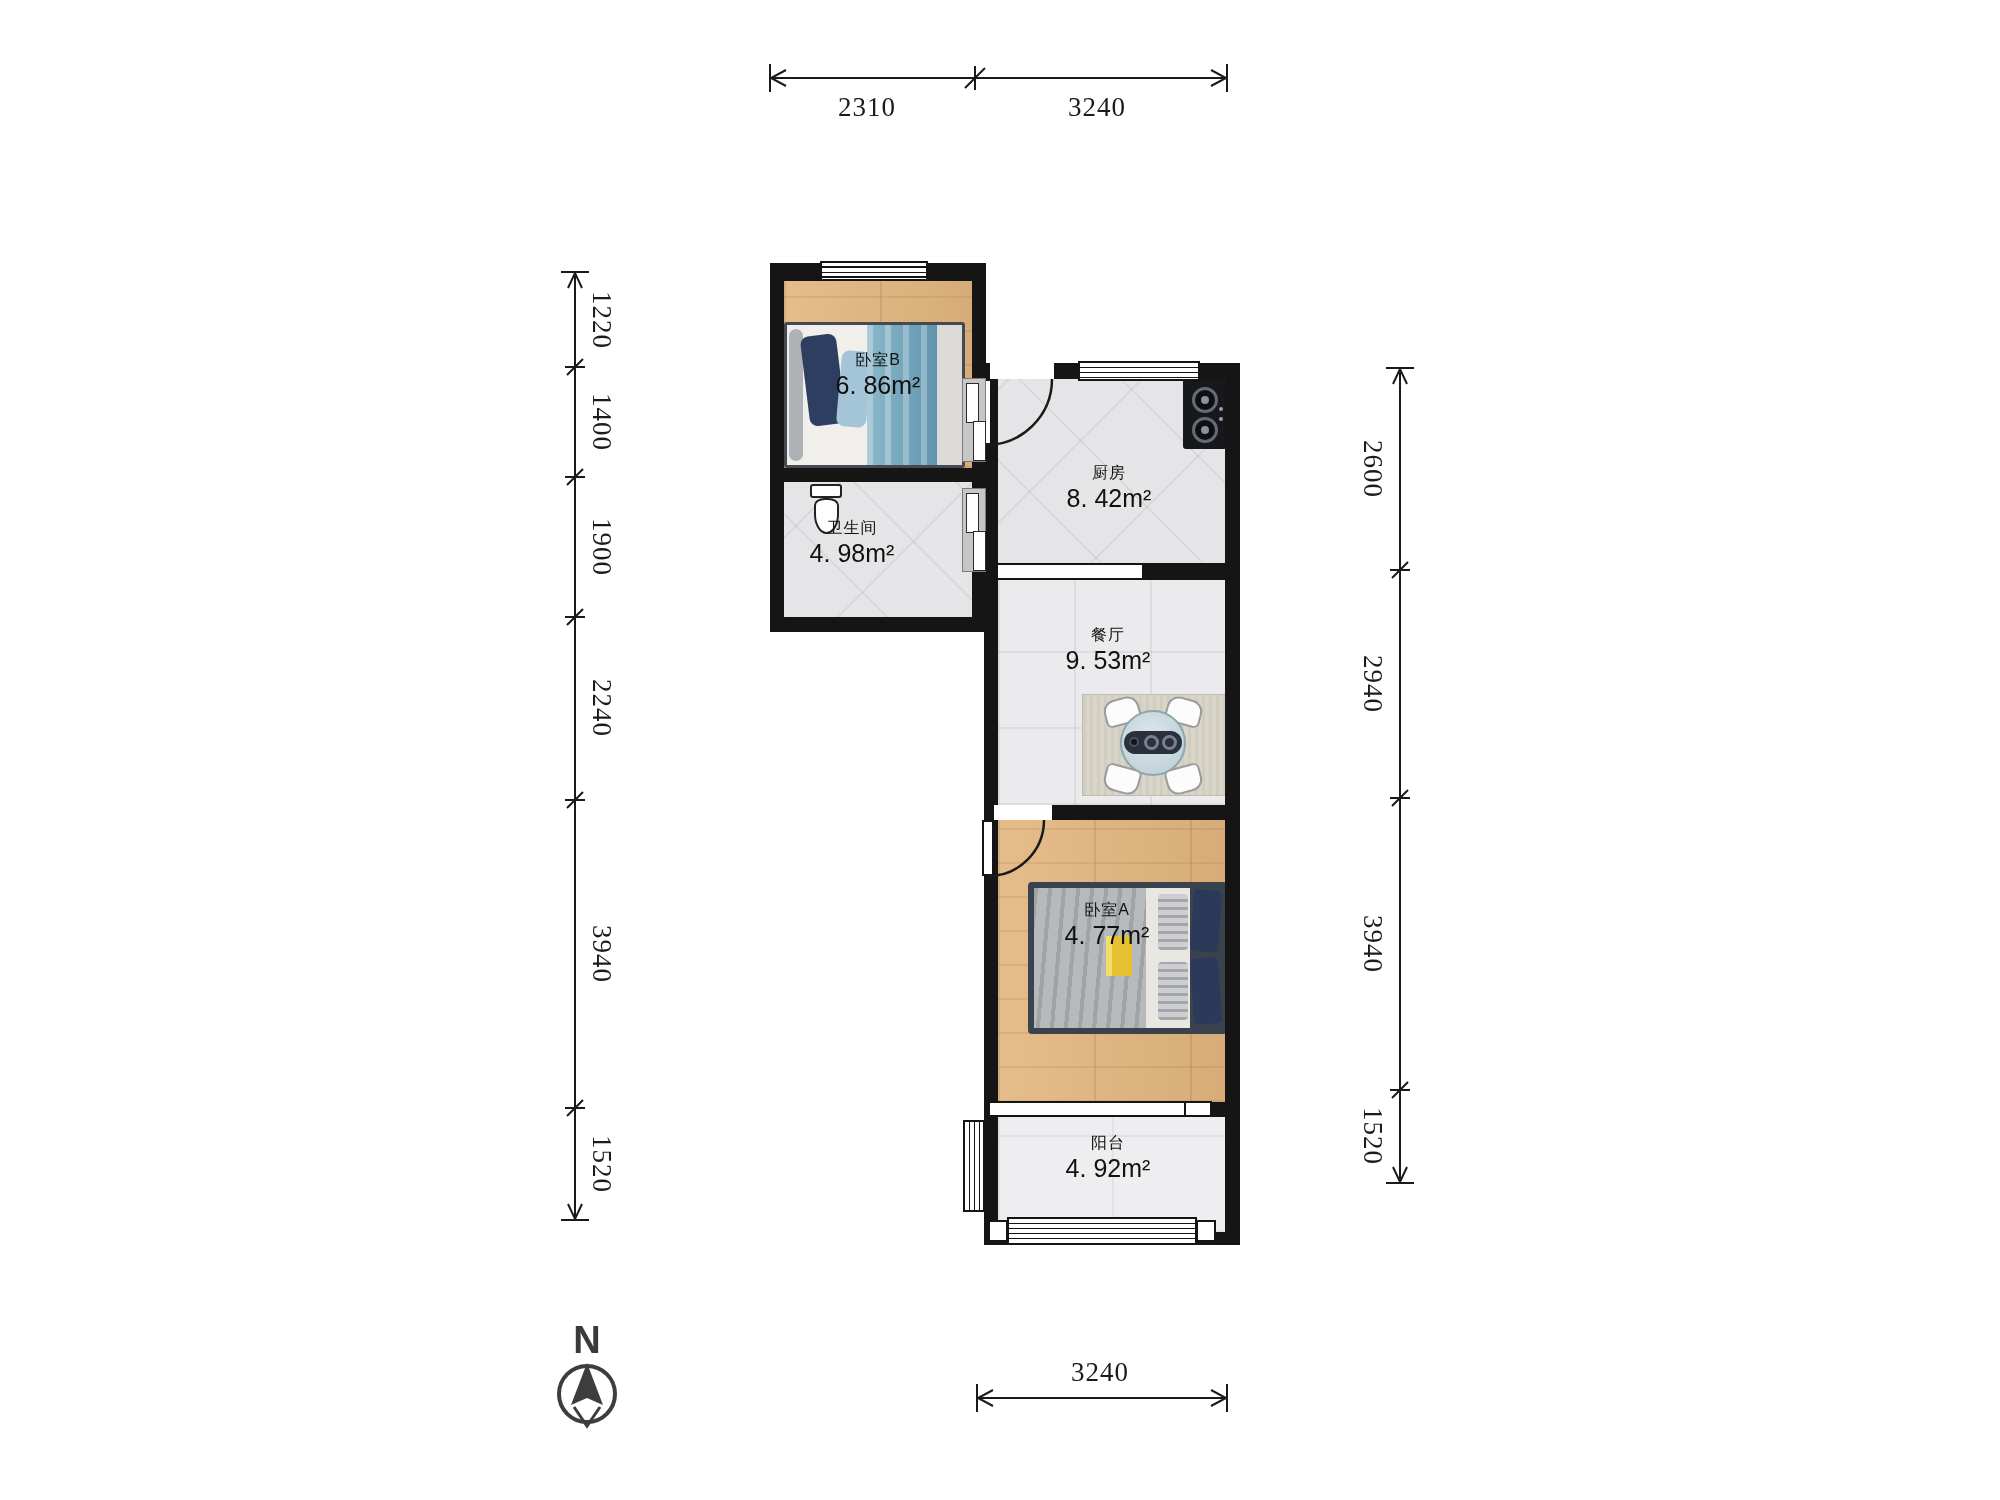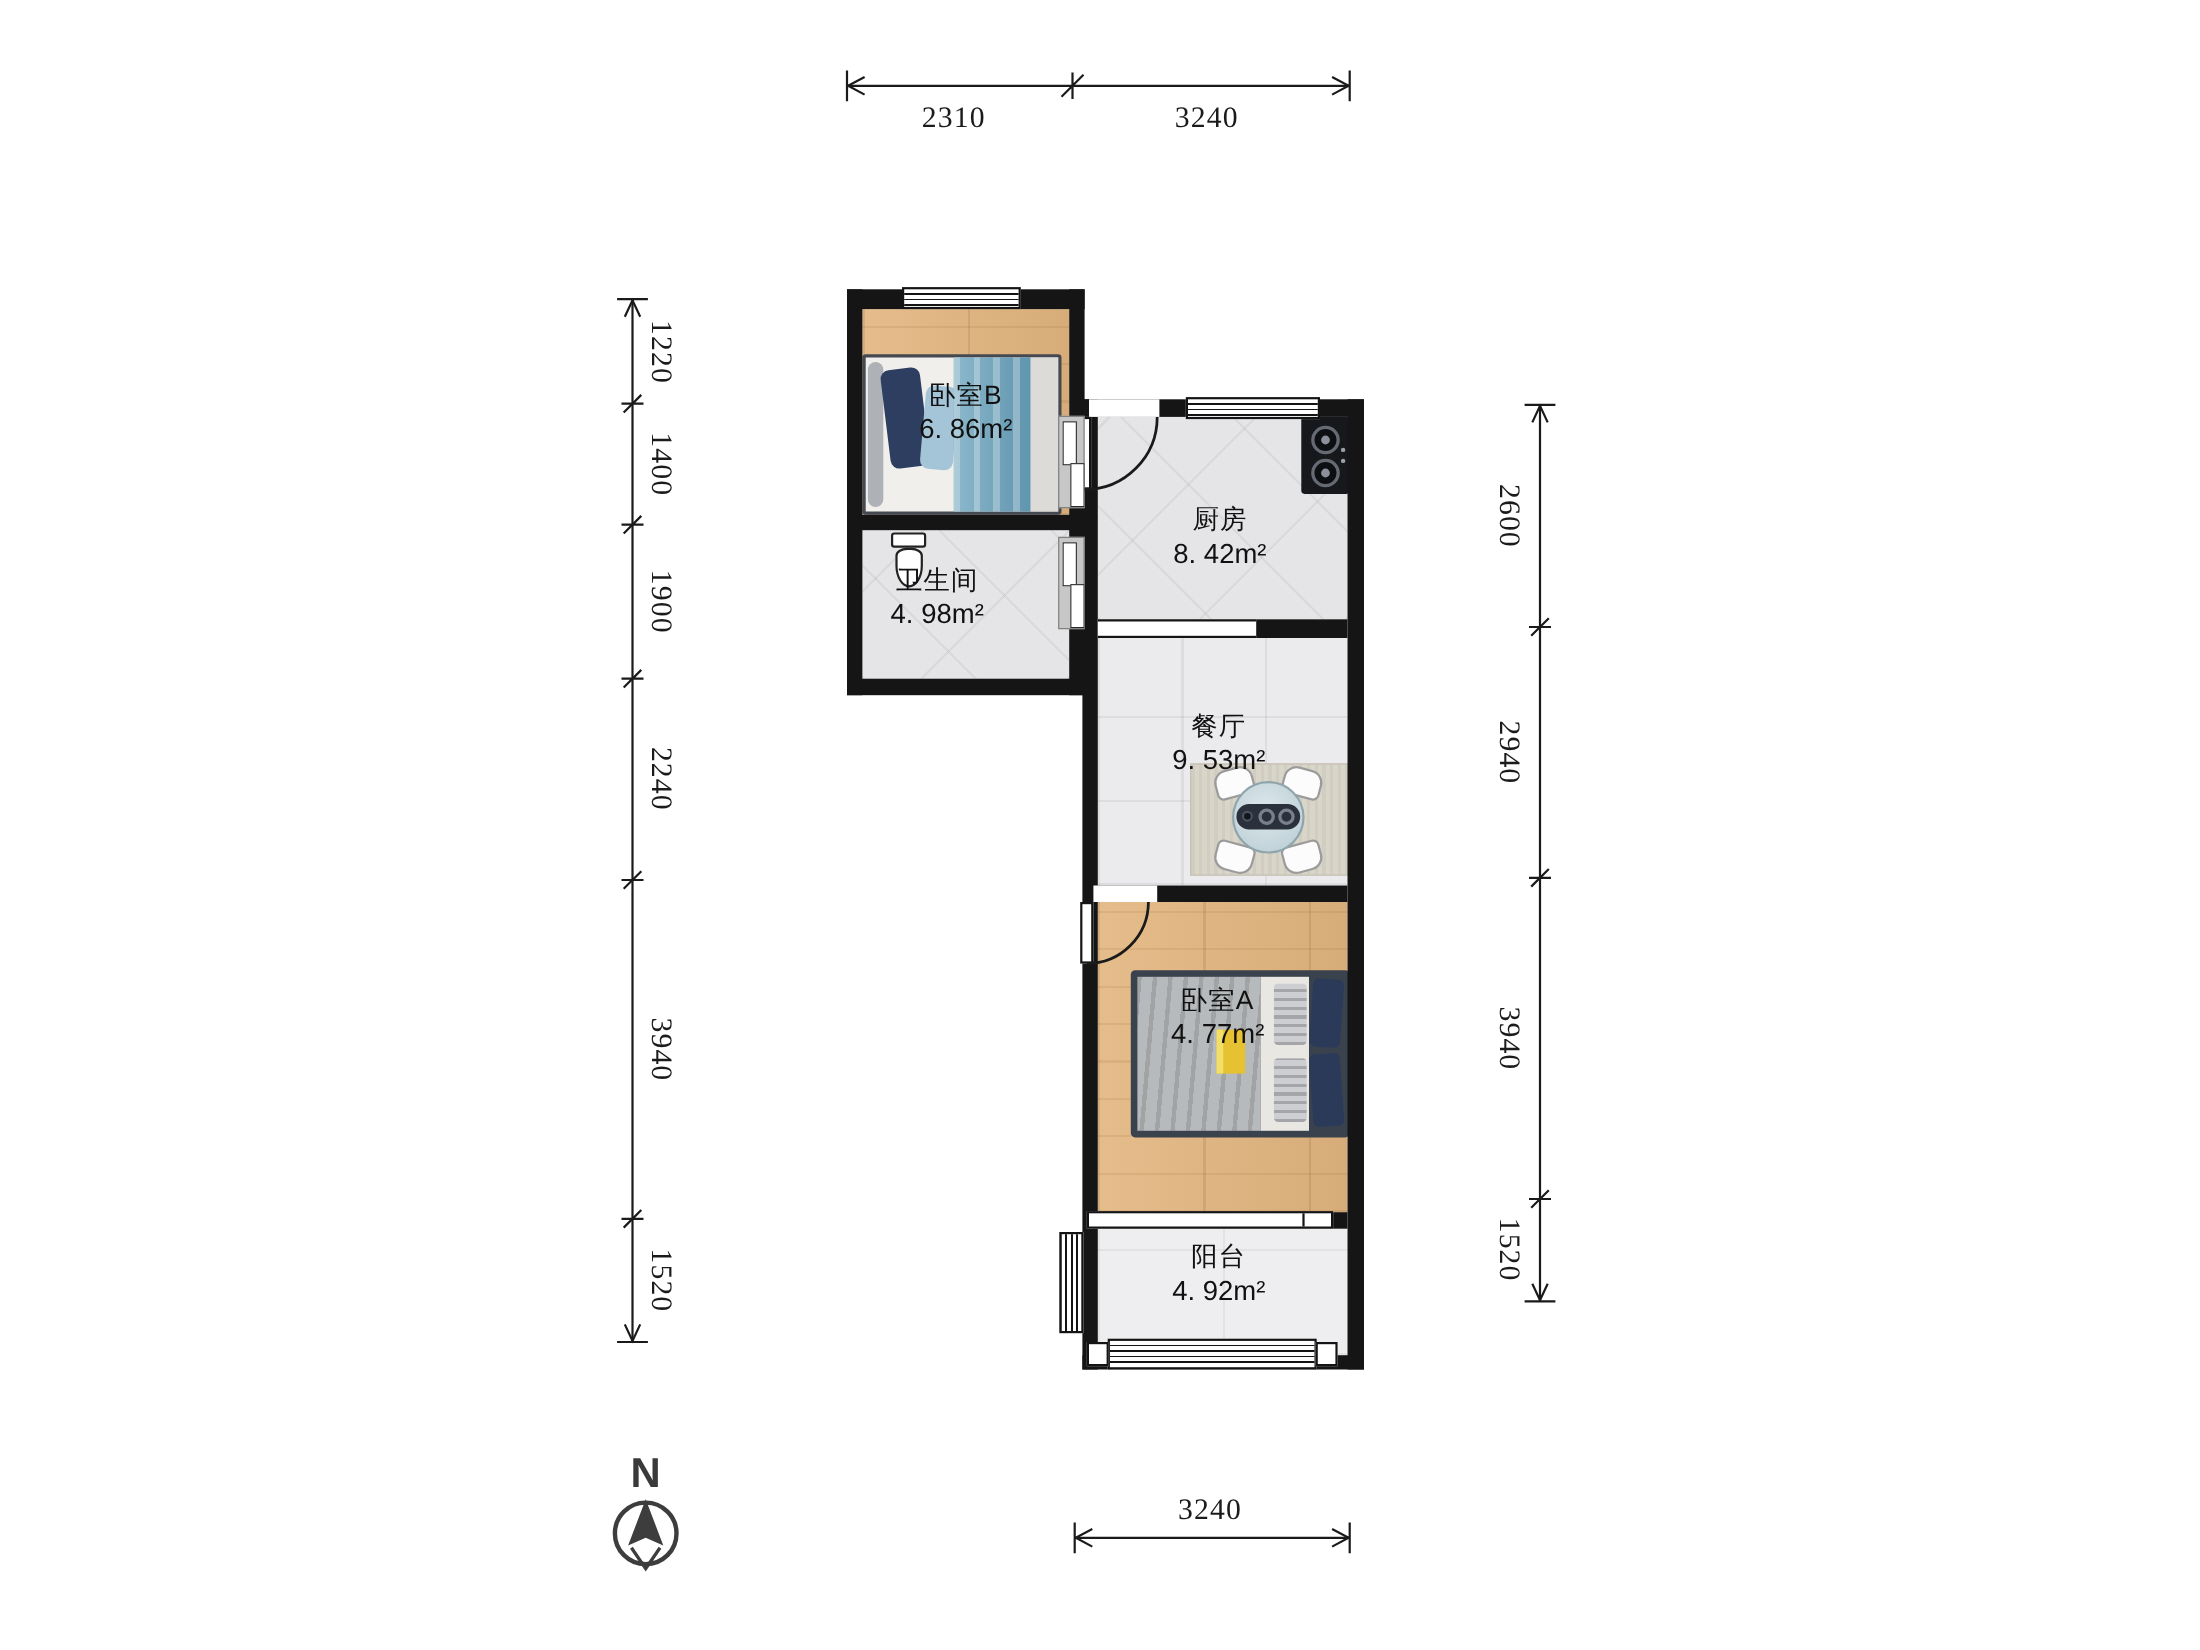--- a/index.html
+++ b/index.html
@@ -65,21 +65,21 @@
   .bedA{position:absolute;left:1028px;top:882px;width:199px;height:152px;background:#3a424e;border-radius:4px;}
   .bedA .blanketg{position:absolute;left:6px;top:6px;width:112px;height:140px;background:#b7babc;
         background-image:repeating-linear-gradient(95deg, rgba(60,60,60,.18) 0 4px, transparent 4px 14px);}
   .bedA .sheetw{position:absolute;left:118px;top:6px;width:44px;height:140px;background:#e9e7e2;}
   .bedA .pnavy{position:absolute;left:164px;width:28px;background:#2c3a5a;border-radius:5px;}
   .bedA .pstripe{position:absolute;left:130px;width:30px;background:#cdced1;border-radius:4px;
         background-image:repeating-linear-gradient(0deg, rgba(90,90,95,.35) 0 3px, transparent 3px 8px);}
   .book{position:absolute;left:1106px;top:936px;width:26px;height:40px;background:#e6c232;border-left:6px solid #f2df69;box-sizing:border-box;}
   
   .room-label{position:absolute;transform:translate(-50%,-50%);text-align:center;color:#111;line-height:1.25;white-space:nowrap;}
-  .room-label .rname{font-size:24px;letter-spacing:1px;}
+  .room-label .rname{font-size:16px;letter-spacing:1px;}
   .room-label .rarea{font-size:25px;}
   .dim{position:absolute;transform:translate(-50%,-50%);font-family:"Liberation Serif",serif;
        font-size:27px;color:#1b1b1b;white-space:nowrap;letter-spacing:1px;}
   .dim.vert{transform:translate(-50%,-50%) rotate(90deg);}
   .north-n{position:absolute;left:587px;top:1340px;transform:translate(-50%,-50%);
        font-size:38px;font-weight:bold;color:#3a3a3a;}
   svg.overlay{position:absolute;left:0;top:0;z-index:40;}
   .lbl{z-index:50;}
 </style>
 </head>
@@ -217,21 +217,21 @@
     <div class="rarea">6. 86m²</div>
   </div>
   <div class="room-label lbl" style="left:1109px;top:489px">
     <div class="rname">厨房</div>
     <div class="rarea">8. 42m²</div>
   </div>
   <div class="room-label lbl" style="left:852px;top:544px">
     <div class="rname">卫生间</div>
     <div class="rarea">4. 98m²</div>
   </div>
-  <div class="room-label lbl" style="left:1108px;top:677px">
+  <div class="room-label lbl" style="left:1108px;top:651px">
     <div class="rname">餐厅</div>
     <div class="rarea">9. 53m²</div>
   </div>
   <div class="room-label lbl" style="left:1107px;top:926px">
     <div class="rname">卧室A</div>
     <div class="rarea">4. 77m²</div>
   </div>
   <div class="room-label lbl" style="left:1108px;top:1159px">
     <div class="rname">阳台</div>
     <div class="rarea">4. 92m²</div>

